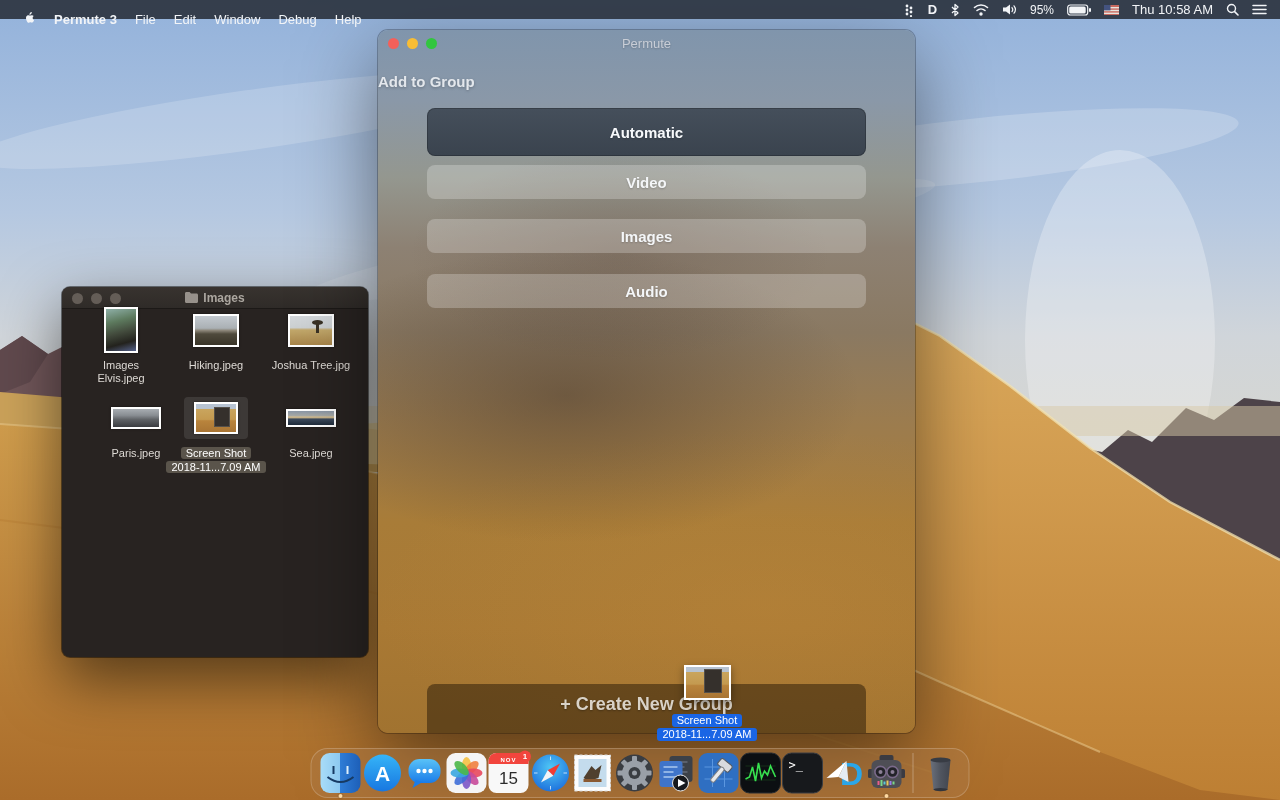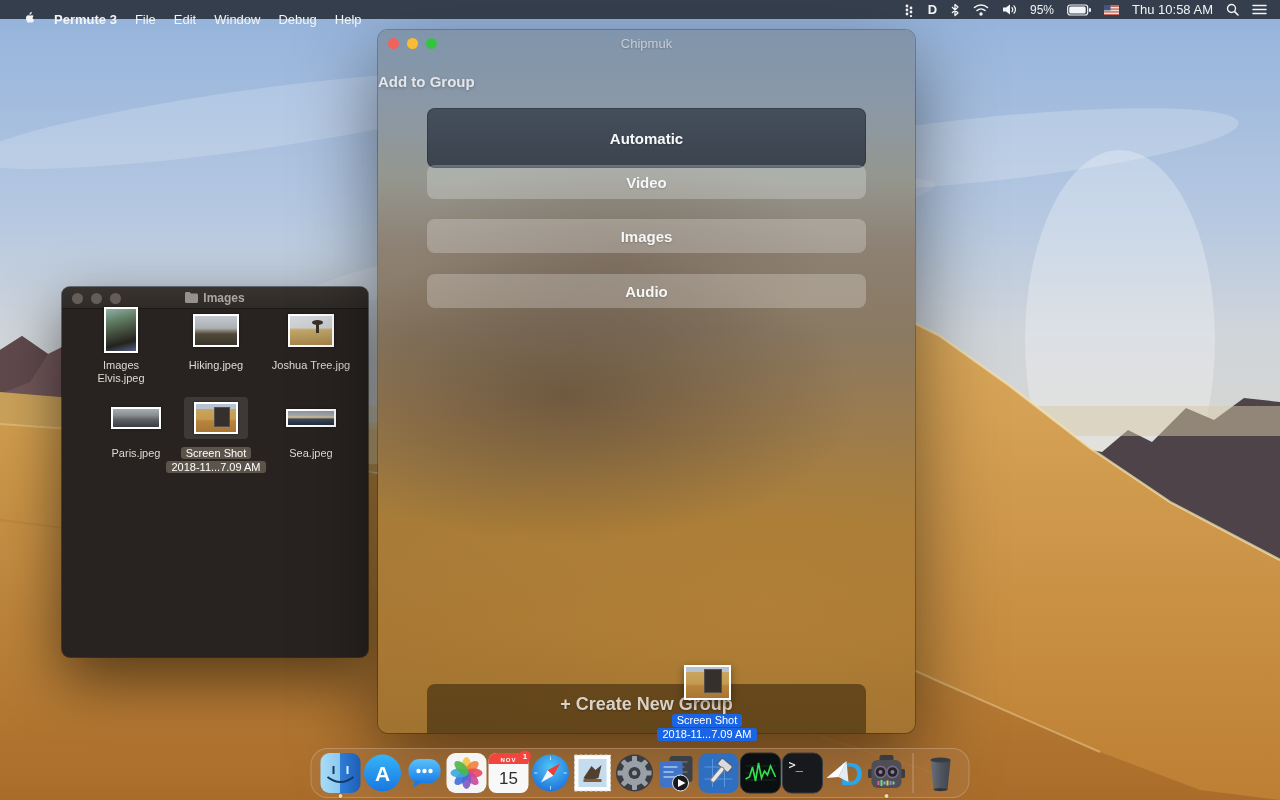--- a/index.html
+++ b/index.html
@@ -59,21 +59,21 @@
       radial-gradient(300px 150px at 45% 32%, rgba(96,78,66,.32), transparent 70%),
       radial-gradient(520px 240px at 72% 82%, rgba(196,140,60,.30), transparent 75%),
       linear-gradient(180deg,#8095ac 0%,#8a98a8 10%,#94978f 21%,#8d8173 31%,#8a7962 43%,#9c7c4e 56%,#a87c38 70%,#a97934 85%,#a17330 100%);
   }
   .permute .tl-red { background:#f4605a; } .permute .tl-yellow { background:#f8bd34; } .permute .tl-green { background:#32c63f; }
   .permute-title { position:absolute; top:6px; left:0; right:0; text-align:center; font-size:13px; color:#c8cdd6; text-shadow:0 1px 2px rgba(0,0,0,.2); }
   .permute-heading { position:absolute; top:43px; left:0; right:0; font-size:15px; font-weight:bold; color:#e3e7ec; text-shadow:0 1px 3px rgba(0,0,0,.25); }
   .gbtn { position:absolute; left:49px; width:439px; height:34px; border-radius:8px;
     display:flex; align-items:center; justify-content:center; font-size:15px; font-weight:bold;
     color:#f4f6f8; text-shadow:0 1px 2px rgba(0,0,0,.2); background:rgba(255,255,255,.24); cursor:default; }
-  .gbtn.selected { height:60px; background:linear-gradient(#454f5b,#3a434e); box-shadow:inset 0 0 0 1px rgba(0,0,0,.2); color:#f7f9fb; }
+  .gbtn.selected { height:48px; background:linear-gradient(#454f5b,#3a434e); box-shadow:inset 0 0 0 1px rgba(0,0,0,.2); color:#f7f9fb; }
   .create-btn { position:absolute; left:49px; top:654px; width:439px; height:49px;
     border-radius:8px 8px 0 0; background:rgba(43,26,8,.52);
     display:flex; align-items:flex-start; justify-content:center; padding-top:10px;
     font-size:18px; font-weight:bold; color:#d9d2c7; text-shadow:0 1px 2px rgba(0,0,0,.3); }
 
   
   .ghost { position:absolute; left:630px; top:665px; width:154px; z-index:30; text-align:center; }
   .ghost-thumb { margin:0 auto; width:47px; height:35px; border:2px solid #fff; box-shadow:0 3px 8px rgba(0,0,0,.4); position:relative;
     background:linear-gradient(180deg,#b7c3d2 0%,#b7c3d2 15%,#c9a55e 17%,#c49a50 55%,#b9843c 60%,#a97534 100%); }
   .ghost-thumb i { position:absolute; right:16%; top:8%; width:40%; height:76%; background:#35302c; border:1px solid #55504a; }
@@ -288,21 +288,21 @@
     <div class="lblline">Sea.jpeg</div>
   </div>
 </div>
 
 <div class="permute">
   <div class="traffic">
     <span class="tl tl-red"></span>
     <span class="tl tl-yellow"></span>
     <span class="tl tl-green"></span>
   </div>
-  <div class="permute-title">Chipmuk</div>
+  <div class="permute-title">Permute</div>
   <div class="permute-heading">Add to Group</div>
 
   <div class="gbtn selected" style="top:78px;">Automatic</div>
   <div class="gbtn" style="top:135px;">Video</div>
   <div class="gbtn" style="top:189px;">Images</div>
   <div class="gbtn" style="top:244px;">Audio</div>
 
   <div class="create-btn">+  Create New Group</div>
 </div>
 

